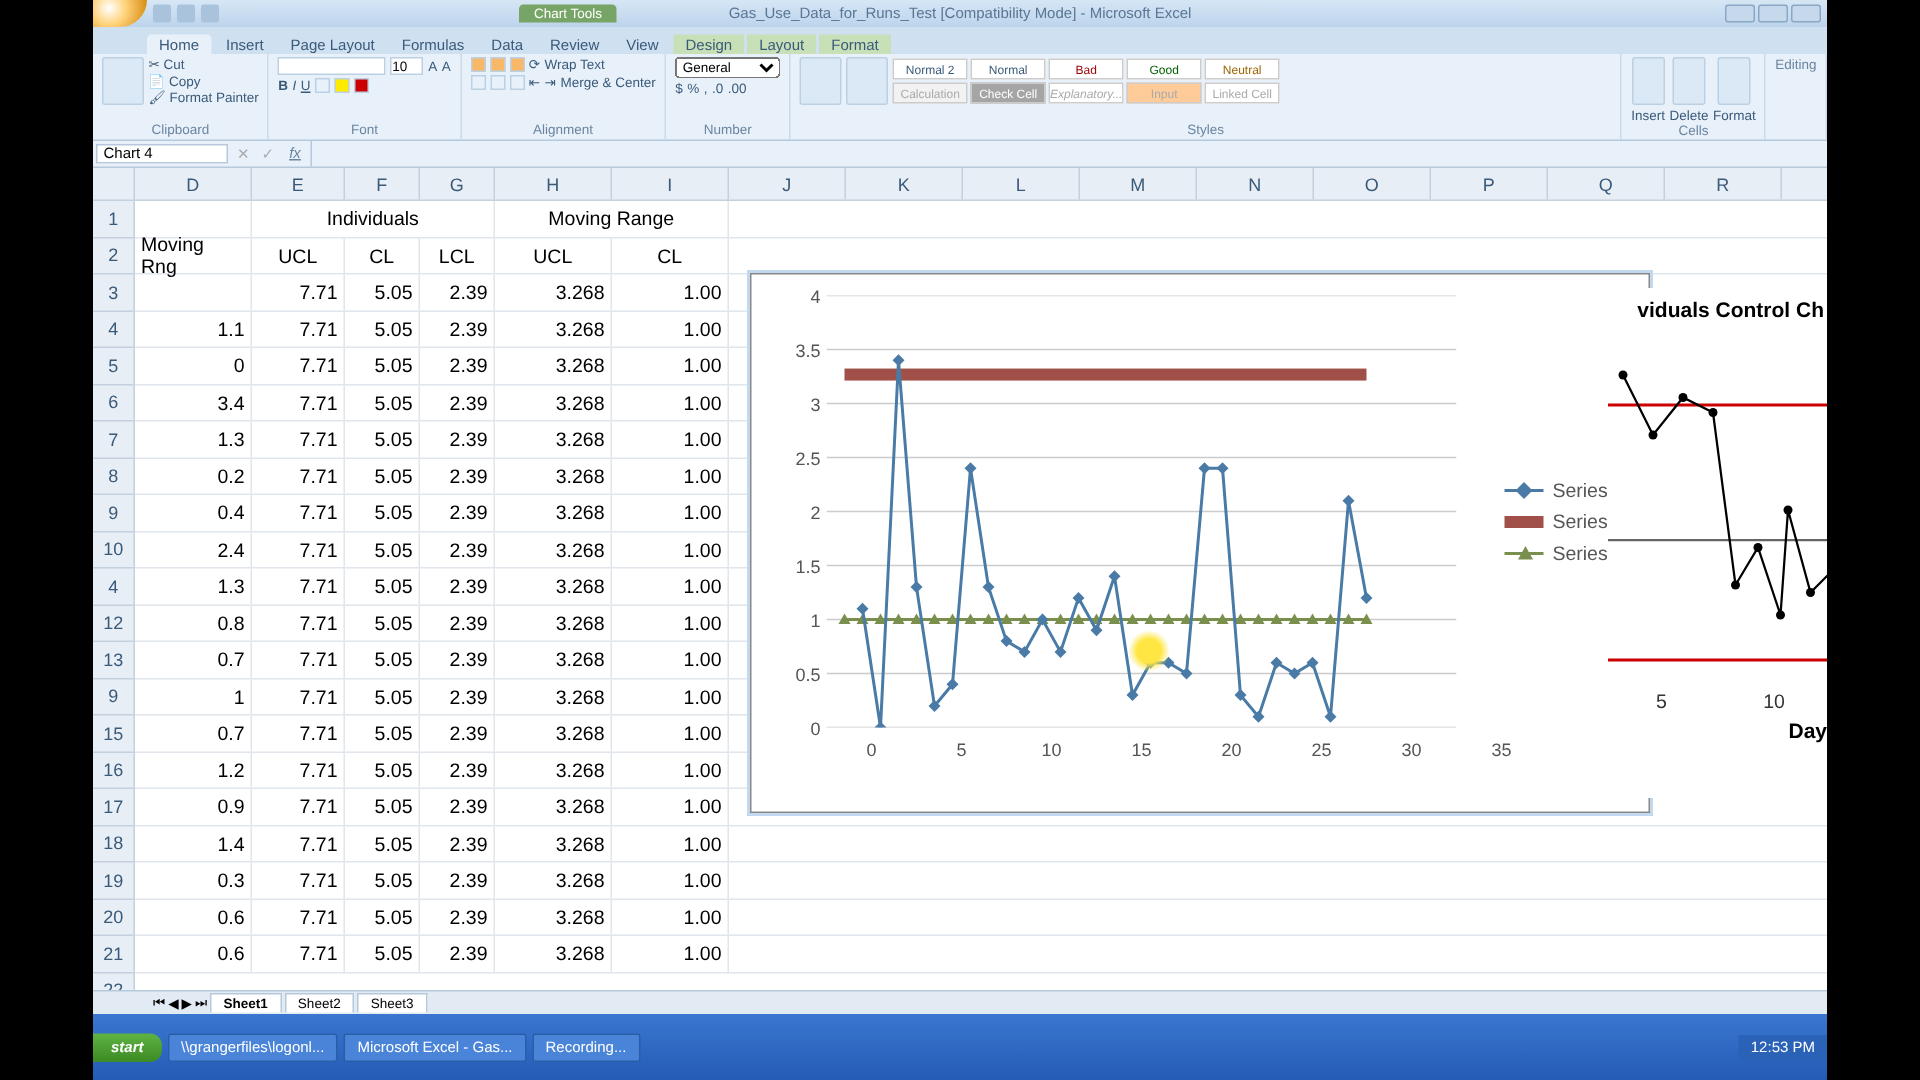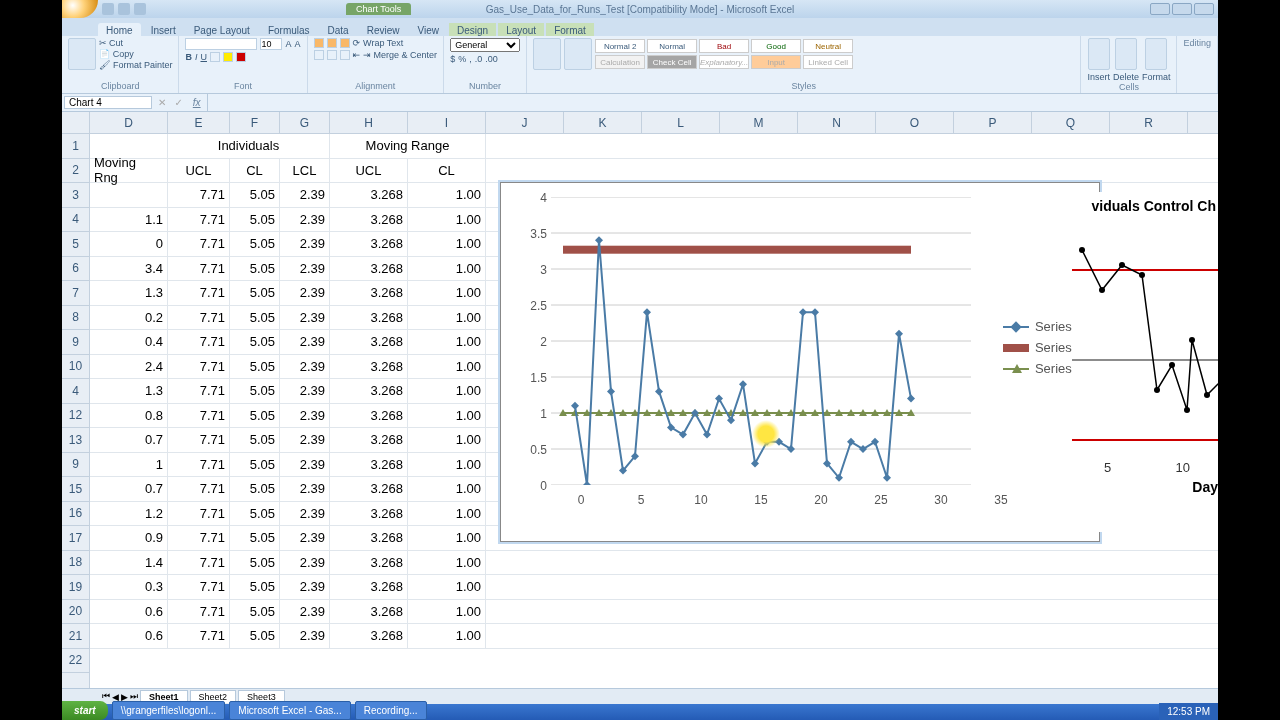--- a/index.html
+++ b/index.html
@@ -60,21 +60,21 @@
 .chart .legend .li:nth-child(3) .marker::after { content: ''; position: absolute; left: 9px; top: 0; border-left: 5px solid transparent; border-right: 5px solid transparent; border-bottom: 9px solid #7a8f4e; }
 .cursor-highlight { position: absolute; left: 690px; top: 308px; width: 28px; height: 28px; background: radial-gradient(circle, #ffe642 40%, rgba(255,230,66,0) 70%); border-radius: 50%; z-index: 50; pointer-events: none; }
 .chart2 { position: absolute; left: 982px; top: 80px; width: 150px; height: 340px; background: #fff; }
 .chart2 .t { font-weight: bold; font-size: 14px; text-align: right; padding: 6px; }
 .sheettabs { height: 16px; background: #e2ebf4; border-top: 1px solid #b6c9dc; display: flex; align-items: center; font-size: 9px; padding-left: 40px; gap: 2px; }
 .sheettabs .st { padding: 1px 8px; background: #fff; border: 1px solid #b6c9dc; border-bottom: none; }
 .sheettabs .st.active { font-weight: bold; }
 .statusbar { height: 18px; background: #cfe0f1; border-top: 1px solid #b6c9dc; display: flex; align-items: center; font-size: 9px; color: #3a5a7a; padding: 0 6px; justify-content: space-between; }
 .statusbar .zoom { display: flex; align-items: center; gap: 4px; }
 .statusbar .zoom .slider { width: 80px; height: 4px; background: #a9c3dc; position: relative; }
-.taskbar { height: 16px; background: linear-gradient(#3a77d0,#245bb5); display: flex; align-items: flex-end; font-size: 10px; color: #fff; }
+.taskbar { height: 44px; background: linear-gradient(#3a77d0,#245bb5); display: flex; align-items: center; font-size: 10px; color: #fff; }
 .taskbar .start { background: linear-gradient(#5fb343,#3b8a23); padding: 4px 12px; font-weight: bold; font-style: italic; border-radius: 0 8px 8px 0; }
 .taskbar .task { background: #4a84d8; margin-left: 4px; padding: 3px 8px; border: 1px solid #2a5fa8; border-radius: 2px; }
 .taskbar .tray { margin-left: auto; background: #2a62b8; padding: 3px 8px; }
 svg { display: block; }
 </style>
 </head>
 <body>
 
 <div class="app">
 

